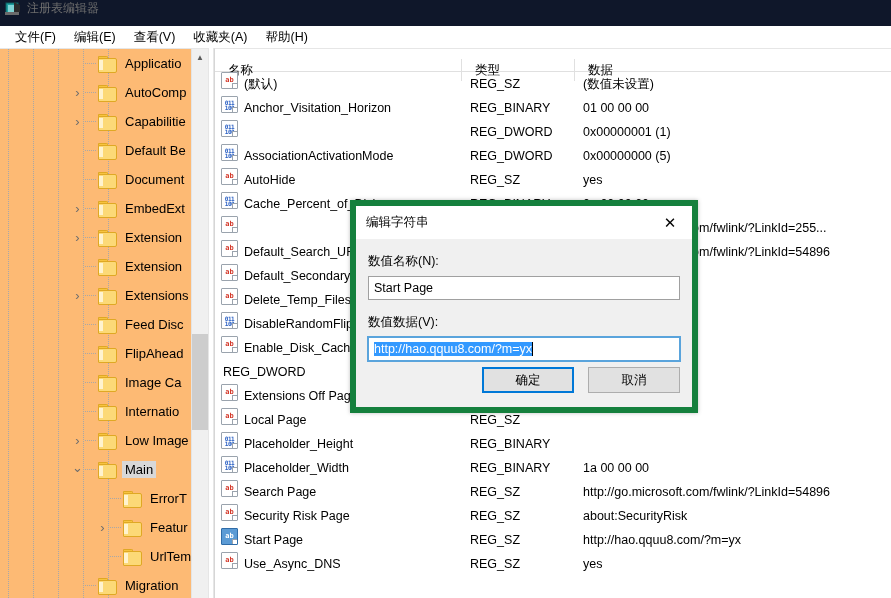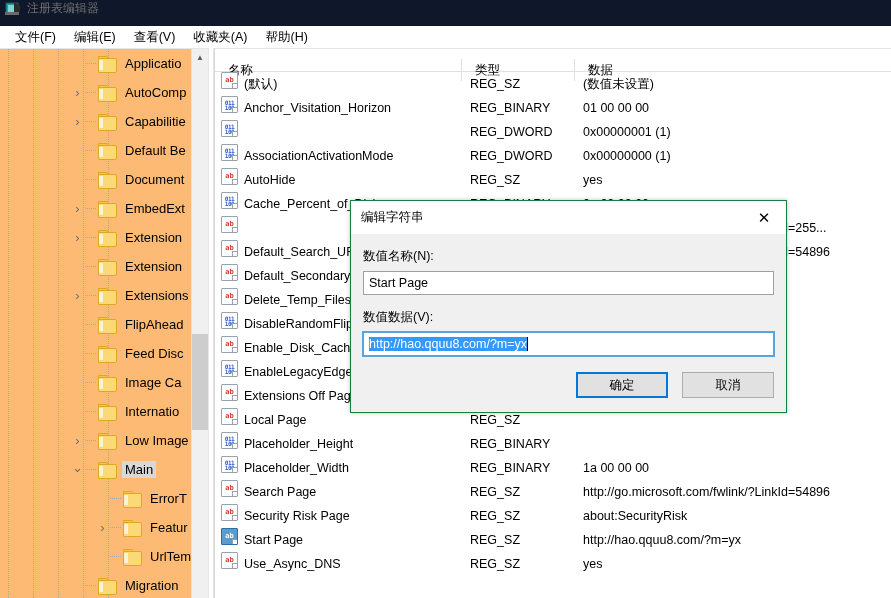--- a/index.html
+++ b/index.html
@@ -89,22 +89,22 @@
          font-size:7px;line-height:7px;font-weight:bold;
          display:flex;align-items:center;justify-content:center;
          font-family:"DejaVu Sans Mono",monospace;overflow:hidden;}
   .vicon.sz{color:#d33a2c;}
   .vicon.bin{color:#2d62c4;font-size:6px;letter-spacing:-0.5px;}
   .vicon .dogear{position:absolute;right:-1px;bottom:-1px;width:5px;height:5px;
     background:#ffffff;border-left:1px solid #9aa3ad;border-top:1px solid #9aa3ad;}
   .vicon.selz{background:#5b9bd5;color:#fff;border-color:#2f6ca8;}
   
   .dlg{
-    position:absolute;left:350px;top:200px;width:437px;height:213px;
-    background:#f0f0f0;border:1px solid #15803d;box-sizing:border-box;
+    position:absolute;left:350px;top:200px;width:348px;height:213px;
+    background:#f0f0f0;border:6px solid #15803d;box-sizing:border-box;
     box-shadow:0 0 4px rgba(0,0,0,0.25);
   }
   .dlg-title{height:33px;background:#ffffff;display:flex;align-items:center;
              padding:0 0 0 10px;box-sizing:border-box;}
   .dlg-title .t{font-size:12.5px;color:#000;flex:1 1 auto;}
   .dlg-close{width:44px;height:32px;display:flex;align-items:center;
              justify-content:center;font-size:15px;color:#000;cursor:default;}
   .dlg-body{padding:14px 12px 0 12px;}
   .dlg-label{font-size:12.5px;margin-bottom:6px;}
   .dlg-input{
@@ -247,31 +247,31 @@
           <span class="tlabel">Extensions</span>
         </div>
         <div class="tnode">
           <span class="twist" style="margin-left: 70px;"></span>
           <span class="tdots"></span>
           <span class="folder">
             <span class="ft"></span>
             <span class="fb"></span>
             <span class="fs"></span>
           </span>
+          <span class="tlabel">Feed Disc</span>
+        </div>
+        <div class="tnode">
+          <span class="twist" style="margin-left: 70px;"></span>
+          <span class="tdots"></span>
+          <span class="folder">
+            <span class="ft"></span>
+            <span class="fb"></span>
+            <span class="fs"></span>
+          </span>
           <span class="tlabel">FlipAhead</span>
-        </div>
-        <div class="tnode">
-          <span class="twist" style="margin-left: 70px;"></span>
-          <span class="tdots"></span>
-          <span class="folder">
-            <span class="ft"></span>
-            <span class="fb"></span>
-            <span class="fs"></span>
-          </span>
-          <span class="tlabel">Feed Disc</span>
         </div>
         <div class="tnode">
           <span class="twist" style="margin-left: 70px;"></span>
           <span class="tdots"></span>
           <span class="folder">
             <span class="ft"></span>
             <span class="fb"></span>
             <span class="fs"></span>
           </span>
           <span class="tlabel">Image Ca</span>
@@ -394,21 +394,21 @@
         </div>
         <div class="lrow">
           <div class="cell n">
             <span class="vicon bin">
               <span style="line-height:5px">011<br>100</span>
               <span class="dogear"></span>
             </span>
             <span>AssociationActivationMode</span>
           </div>
           <div class="cell t">REG_DWORD</div>
-          <div class="cell d">0x00000000 (1)</div>
+          <div class="cell d">0x00000000 (5)</div>
         </div>
         <div class="lrow">
           <div class="cell n">
             <span class="vicon sz">ab<span class="dogear"></span></span>
             <span>AutoHide</span>
           </div>
           <div class="cell t">REG_SZ</div>
           <div class="cell d">yes</div>
         </div>
         <div class="lrow">
@@ -466,27 +466,20 @@
         </div>
         <div class="lrow">
           <div class="cell n">
             <span class="vicon sz">ab<span class="dogear"></span></span>
             <span>Enable_Disk_Cache</span>
           </div>
           <div class="cell t">REG_SZ</div>
           <div class="cell d"></div>
         </div>
         <div class="lrow">
-          <div class="cell n">
-            <span class="vicon bin">
-              <span style="line-height:5px">011<br>100</span>
-              <span class="dogear"></span>
-            </span>
-            <span>EnableLegacyEdge</span>
-          </div>
           <div class="cell t">REG_DWORD</div>
           <div class="cell d"></div>
         </div>
         <div class="lrow">
           <div class="cell n">
             <span class="vicon sz">ab<span class="dogear"></span></span>
             <span>Extensions Off Page</span>
           </div>
           <div class="cell t">REG_SZ</div>
           <div class="cell d"></div>

